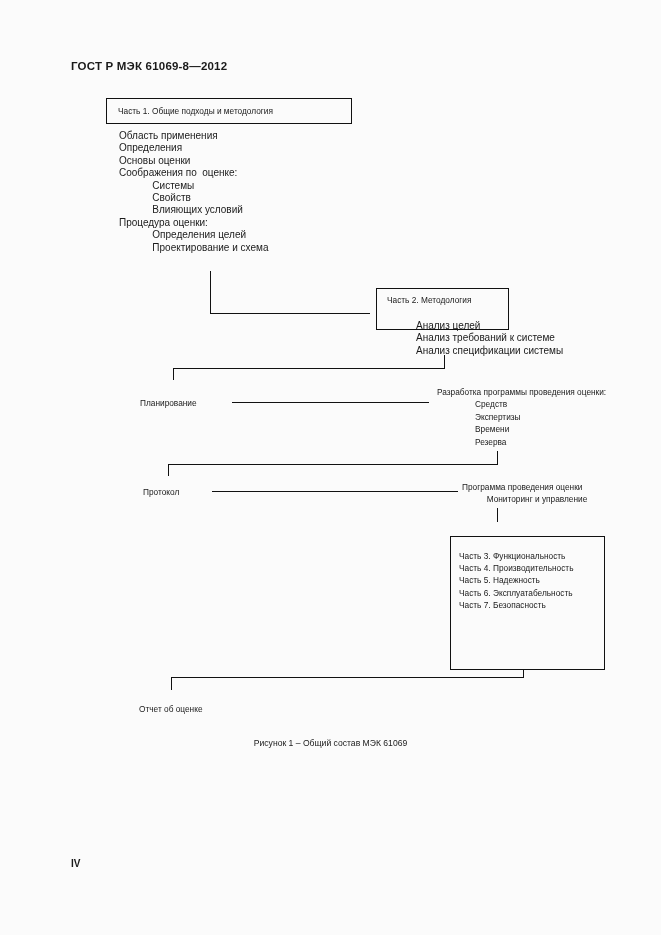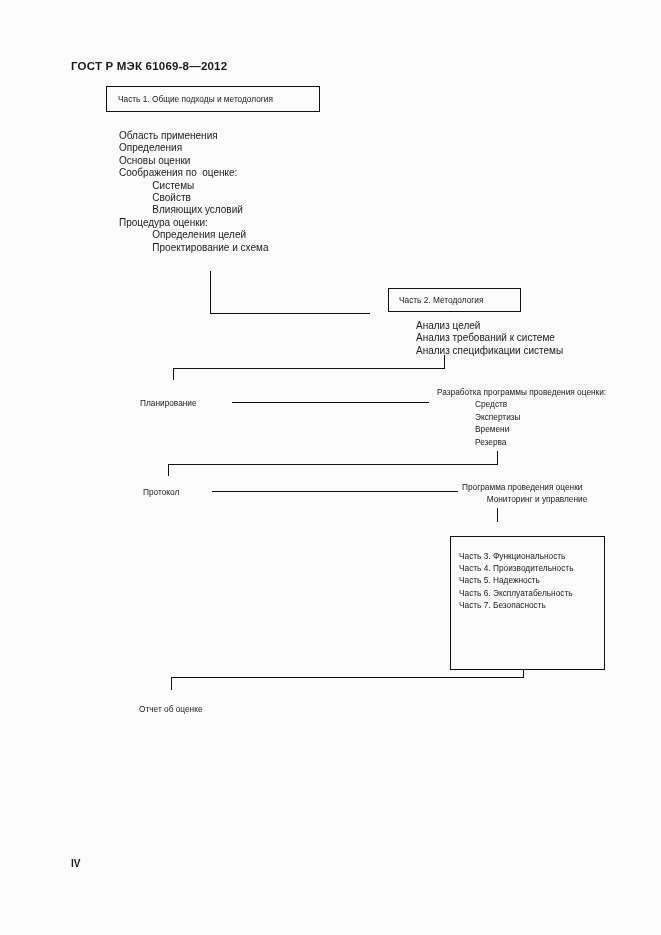--- a/index.html
+++ b/index.html
@@ -35,34 +35,34 @@
     border: 1.2px solid #111;
     background: transparent;
     box-sizing: border-box;
   }
   .box-label {
     font-size: 8.3px;
     white-space: nowrap;
   }
   #box-part1 {
     left: 106px;
-    top: 86px;
-    width: 214px;
+    top: 98px;
+    width: 246px;
     height: 26px;
   }
   #box-part1 .box-label {
     position: absolute;
     left: 11px;
     top: 7px;
   }
   #box-part2 {
-    left: 388px;
+    left: 376px;
     top: 288px;
     width: 133px;
-    height: 24px;
+    height: 42px;
   }
   #box-part2 .box-label {
     position: absolute;
     left: 10px;
     top: 6px;
   }
   #box-parts38 {
     left: 450px;
     top: 536px;
     width: 155px;
@@ -241,16 +241,17 @@
       <div>Часть 7. Безопасность</div>
     </div>
   </div>
 
   <div class="line-v" style="left:523px; top:670px; height:8px;"></div>
   <div class="line-h" style="left:171px; top:677px; width:353px;"></div>
   <div class="line-v" style="left:171px; top:677px; height:13px;"></div>
 
   <div class="lbl" id="label-report">Отчет об оценке</div>
 
+  <div class="caption">Рисунок 1 – Общий состав МЭК 61069</div>
 
   <div class="folio">IV</div>
 
 </div>
 
 </body></html>

